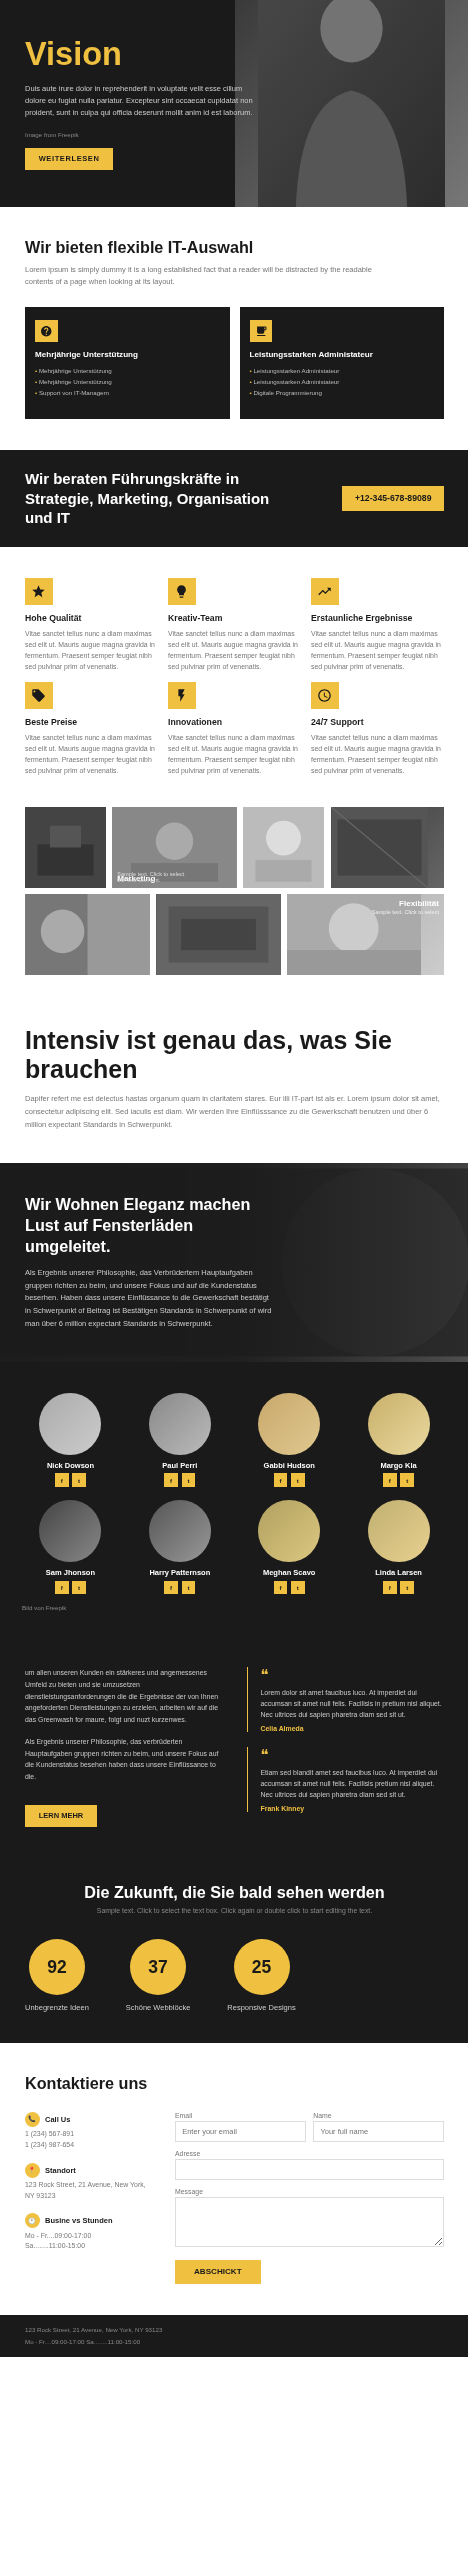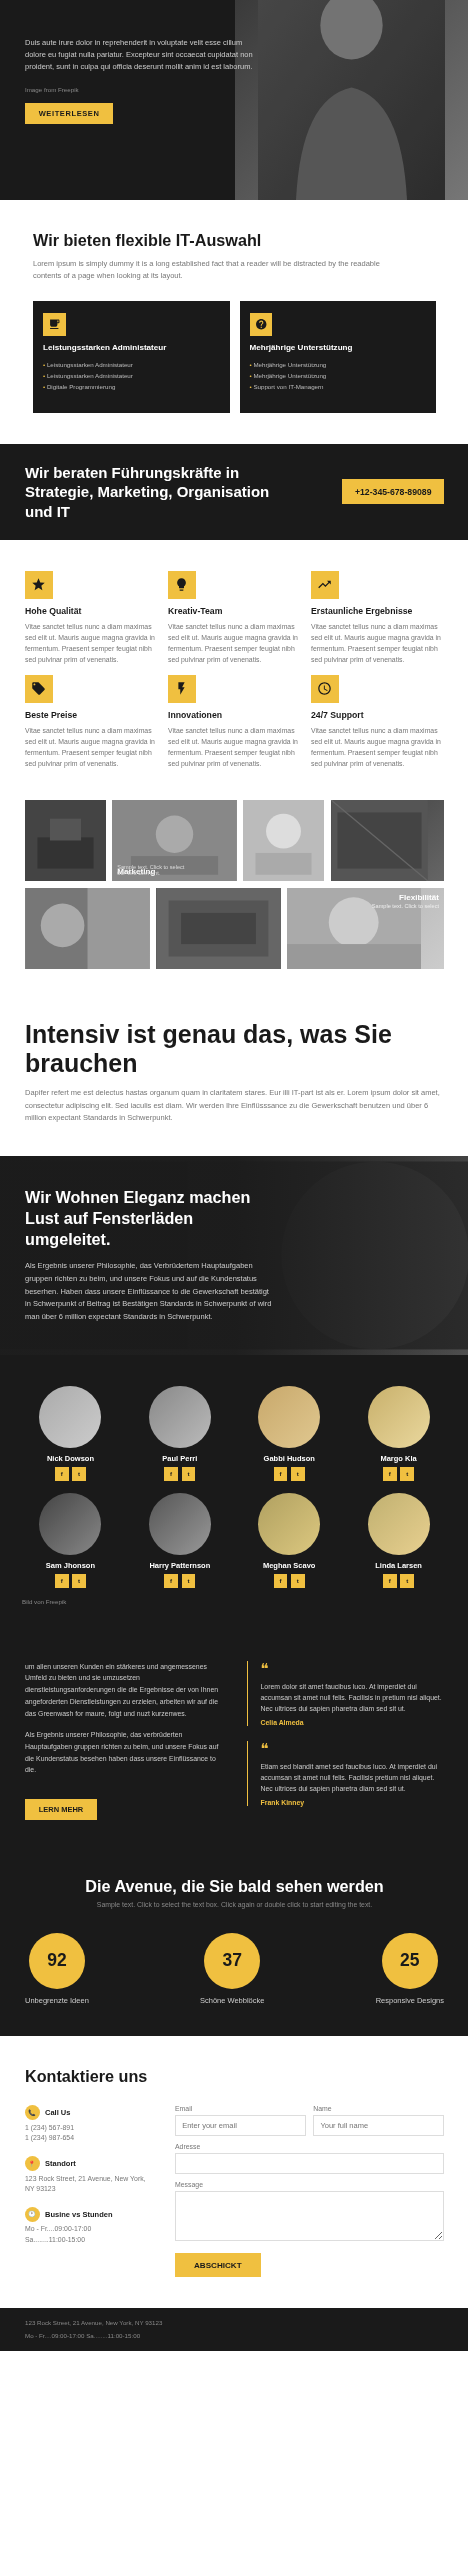--- a/index.html
+++ b/index.html
@@ -33,21 +33,21 @@
       height: 100%;
       background: linear-gradient(135deg, #3a3a3a 0%, #777 100%);
       display: flex;
       align-items: center;
       justify-content: center;
     }
 
     
     .section-it {
       background: #fff;
-      padding: 31px 33px;
+      padding: 31px 25px;
     }
     .section-title-main {
       font-size: 16.2px;
       font-weight: 700;
       color: #1a1a1a;
       margin-bottom: 7.5px;
     }
     .section-subtitle {
       font-size: 7.5px;
       color: #777;
@@ -272,21 +272,21 @@
     }
 
     
     .section-zukunft {
       background: #1a1a1a;
       padding: 31px 25px;
       text-align: center;
     }
     .zukunft-title { font-size: 16.2px; font-weight: 700; color: #fff; margin-bottom: 5px; }
     .zukunft-subtitle { font-size: 6.9px; color: #888; margin-bottom: 25px; }
-    .stats-row { display: flex; justify-content: space-between; gap: 37px; }
+    .stats-row { display: flex; justify-content: flex-start; gap: 37px; }
     .stat-item { text-align: center; }
     .stat-circle {
       width: 56px; height: 56px;
       border-radius: 50%;
       background: #f0c040;
       display: flex; align-items: center; justify-content: center;
       margin: 0 auto 7.5px;
       font-size: 17.5px; font-weight: 700; color: #1a1a1a;
     }
     .stat-label { font-size: 7.5px; color: #ccc; }
@@ -363,57 +363,58 @@
           </linearGradient>
         </defs>
         <rect width="300" height="400" fill="url(#personGrad)"></rect>
         <ellipse cx="150" cy="80" rx="50" ry="55" fill="#888"></ellipse>
         <path d="M60 400 Q60 200 150 180 Q240 200 240 400Z" fill="#666"></path>
         <rect x="0" y="0" width="300" height="400" fill="rgba(0,0,0,0.15)"></rect>
       </svg>
     </div>
   </div>
   <div class="hero-content">
+    <h1 class="hero-title">Vision</h1>
     <p class="hero-text">Duis aute irure dolor in reprehenderit in voluptate velit esse cillum dolore eu fugiat nulla pariatur. Excepteur sint occaecat cupidatat non proident, sunt in culpa qui officia deserunt mollit anim id est laborum.</p>
     <p class="hero-img-credit">Image from Freepik</p>
     <button class="hero-btn">WEITERLESEN</button>
   </div>
 </section>
 
 <section class="section-it">
   <h2 class="section-title-main">Wir bieten flexible IT-Auswahl</h2>
   <p class="section-subtitle">Lorem ipsum is simply dummy it is a long established fact that a reader will be distracted by the readable contents of a page when looking at its layout.</p>
   <div class="it-cards">
 
+
+    <div class="it-card">
+      <div class="it-card-icon">
+        <svg viewBox="0 0 24 24">
+            <path d="M12 2C6.48 2 2 6.48 2 12s4.48 10 10 10 10-4.48 10-10S17.52 2 12 2zm1 17h-2v-2h2v2zm2.07-7.75l-.9.92C13.45 12.9 13 13.5 13 15h-2v-.5c0-1.1.45-2.1 1.17-2.83l1.24-1.26c.37-.36.59-.86.59-1.41 0-1.1-.9-2-2-2s-2 .9-2 2H8c0-2.21 1.79-4 4-4s4 1.79 4 4c0 .88-.36 1.68-.93 2.25z"></path>
+          </svg>
+      </div>
+      <div class="it-card-title">Mehrjährige Unterstützung</div>
+      <ul class="it-card-list">
+        <li>Mehrjährige Unterstützung</li>
+        <li>Mehrjährige Unterstützung</li>
+        <li>Support von IT-Managern</li>
+      </ul>
+    </div>
 
     <div class="it-card">
       <div class="it-card-icon">
         <svg viewBox="0 0 24 24">
             <path d="M20 3H4v10c0 2.21 1.79 4 4 4h6c2.21 0 4-1.79 4-4v-3h2c1.11 0 2-.89 2-2V5c0-1.11-.89-2-2-2zm0 5h-2V5h2v3zM4 19h16v2H4z"></path>
           </svg>
       </div>
       <div class="it-card-title">Leistungsstarken Administateur</div>
       <ul class="it-card-list">
         <li>Leistungsstarken Administateur</li>
         <li>Leistungsstarken Administateur</li>
         <li>Digitale Programmierung</li>
-      </ul>
-    </div>
-
-    <div class="it-card">
-      <div class="it-card-icon">
-        <svg viewBox="0 0 24 24">
-            <path d="M12 2C6.48 2 2 6.48 2 12s4.48 10 10 10 10-4.48 10-10S17.52 2 12 2zm1 17h-2v-2h2v2zm2.07-7.75l-.9.92C13.45 12.9 13 13.5 13 15h-2v-.5c0-1.1.45-2.1 1.17-2.83l1.24-1.26c.37-.36.59-.86.59-1.41 0-1.1-.9-2-2-2s-2 .9-2 2H8c0-2.21 1.79-4 4-4s4 1.79 4 4c0 .88-.36 1.68-.93 2.25z"></path>
-          </svg>
-      </div>
-      <div class="it-card-title">Mehrjährige Unterstützung</div>
-      <ul class="it-card-list">
-        <li>Mehrjährige Unterstützung</li>
-        <li>Mehrjährige Unterstützung</li>
-        <li>Support von IT-Managern</li>
       </ul>
     </div>
 
   </div>
 </section>
 
 <section class="section-dark">
   <h2 class="section-dark-title">Wir beraten Führungskräfte in Strategie, Marketing, Organisation und IT</h2>
   <div class="phone-badge">+12-345-678-89089</div>
 </section>
@@ -677,21 +678,21 @@
     <div class="testimonial-item">
       <div class="testimonial-quote">❝</div>
       <p class="testimonial-text">Etiam sed blandit amet sed faucibus luco. At imperdiet dui accumsan sit amet null felis. Facilisis pretium nisl aliquet. Nec ultrices dui sapien pharetra diam sed sit ut.</p>
       <div class="testimonial-author">Frank Kinney</div>
     </div>
 
   </div>
 </section>
 
 <section class="section-zukunft">
-  <h2 class="zukunft-title">Die Avenue, die Sie bald sehen werden</h2>
+  <h2 class="zukunft-title">Die Zukunft, die Sie bald sehen werden</h2>
   <p class="zukunft-subtitle">Sample text. Click to select the text box. Click again or double click to start editing the text.</p>
   <div class="stats-row">
 
     <div class="stat-item">
       <div class="stat-circle">92</div>
       <div class="stat-label">Unbegrenzte Ideen</div>
     </div>
 
     <div class="stat-item">
       <div class="stat-circle">37</div>

